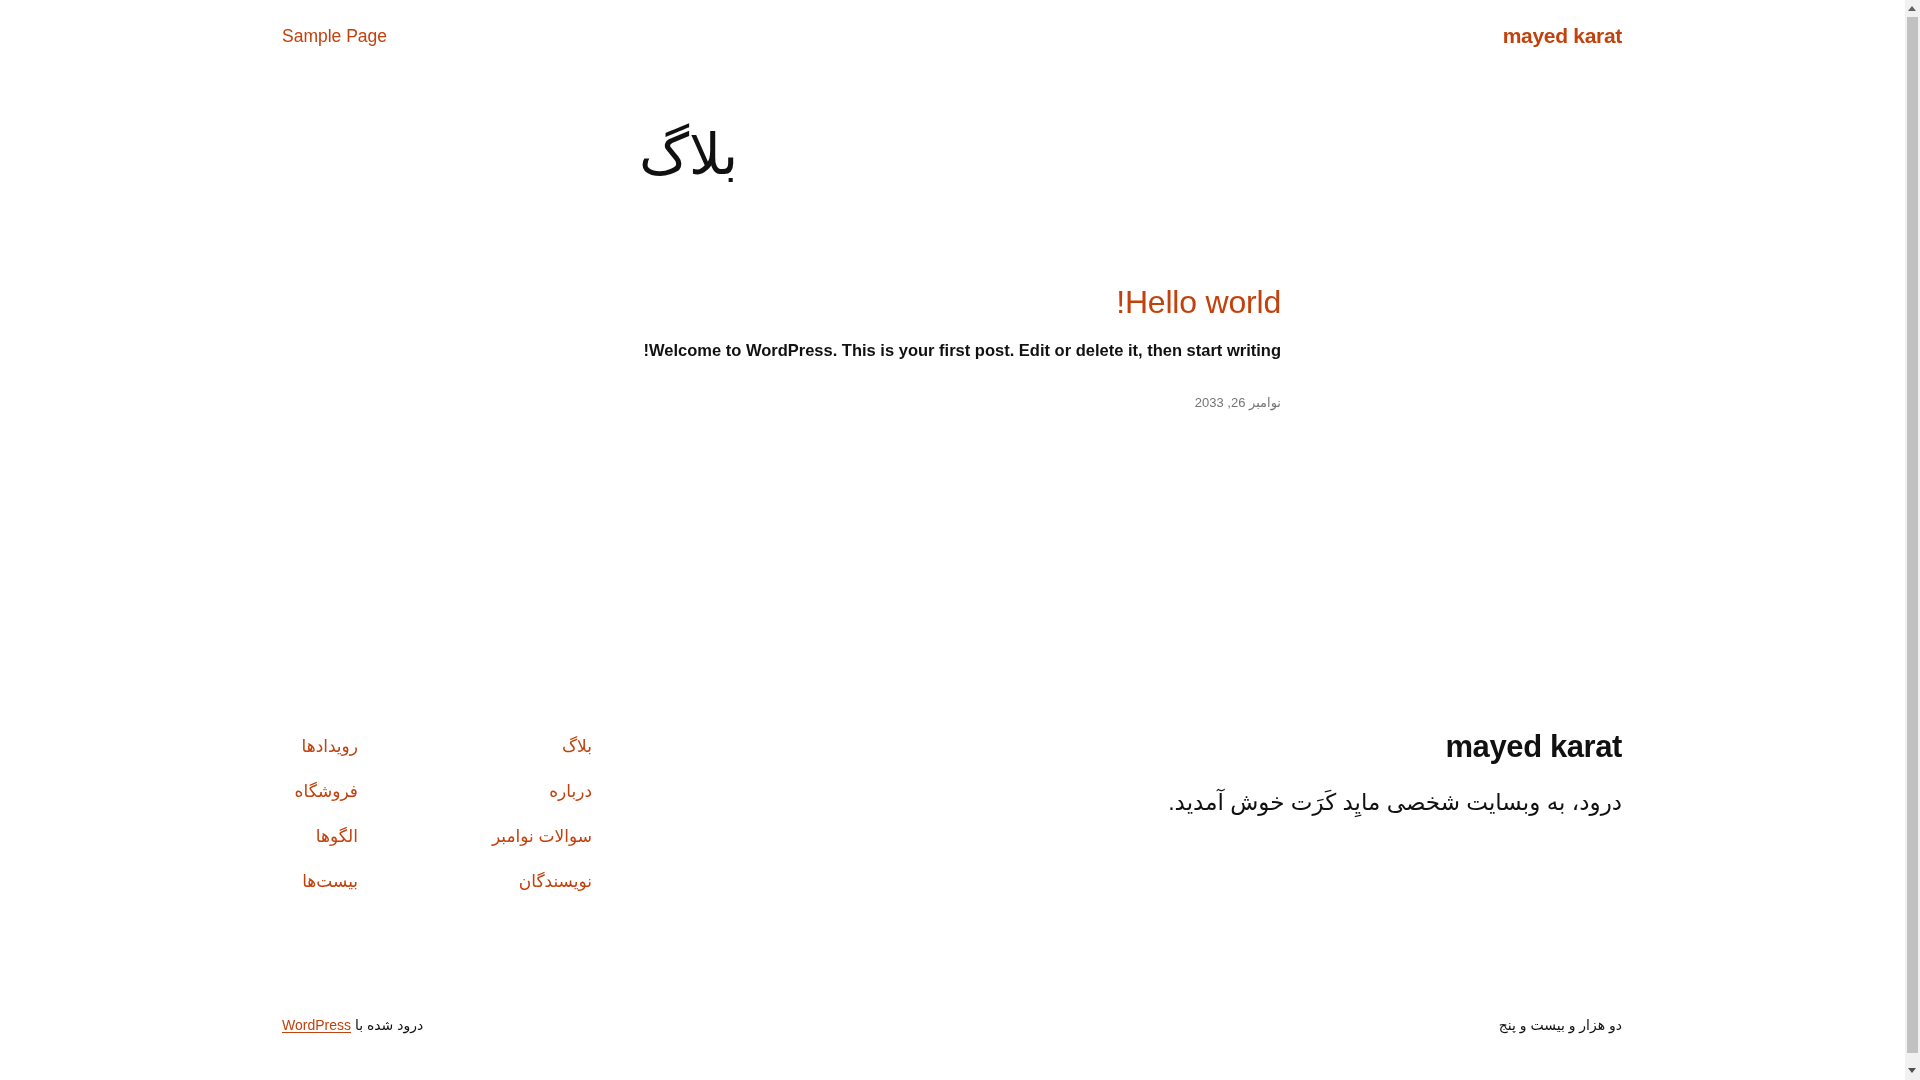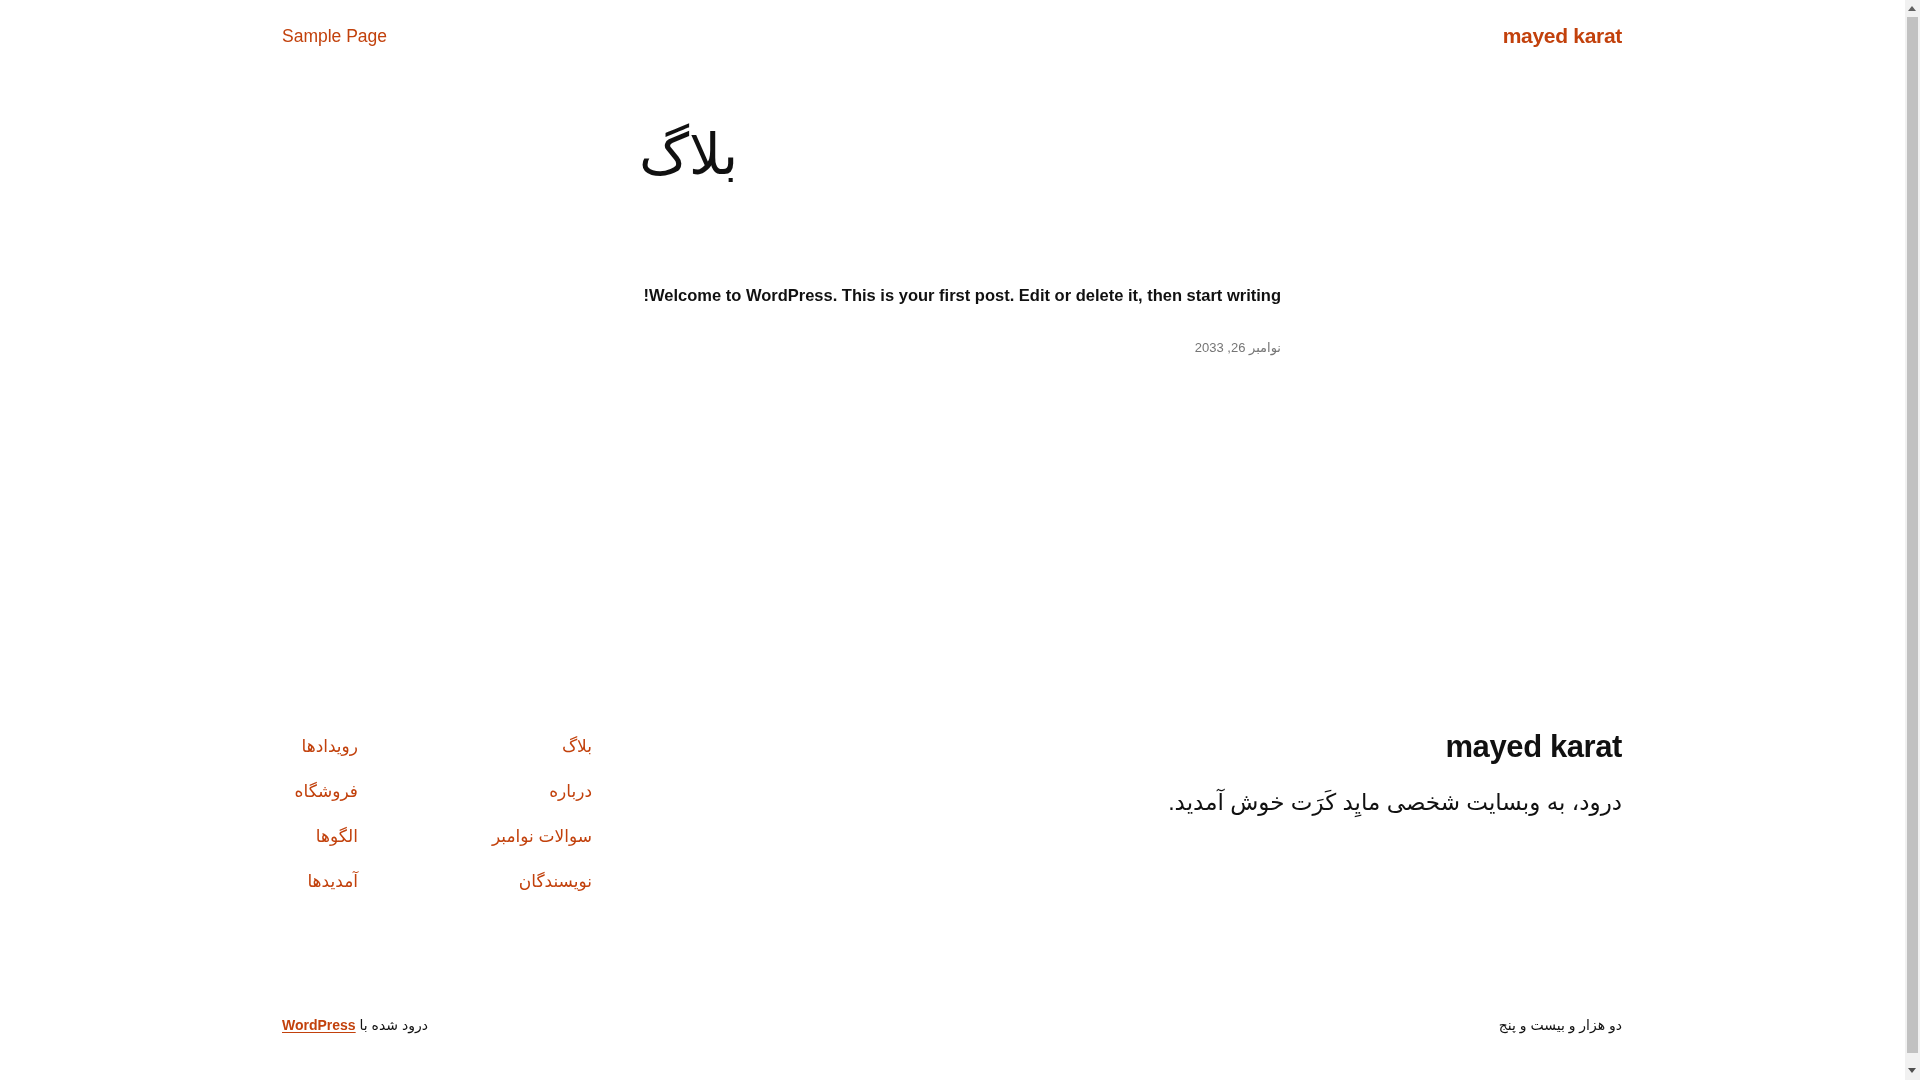--- a/index.html
+++ b/index.html
@@ -74,21 +74,21 @@
   .footer-nav li { line-height:20px; margin-bottom:25px; white-space:nowrap; }
   .footer-nav a { font-size:17px; }
 
   
   .footer-credits {
     position:absolute; top:1015px; left:282px; width:1340px;
     display:flex; justify-content:space-between; align-items:center;
     font-size:14px; line-height:20px;
   }
   .wordpress-credit { white-space:nowrap; }
-  .wordpress-credit a { text-decoration:underline; text-underline-offset:2px;font-weight:bold; }
+  .wordpress-credit a { text-decoration:underline; text-underline-offset:2px; }
 
   
   .scrollbar {
     position:absolute; top:0; right:0; width:15px; height:1080px;
     background:#f1f1f1;
   }
   .scrollbar-thumb {
     position:absolute; top:17px; left:2px; width:11px; height:1036px;
     background:#c1c1c1;
   }
@@ -109,20 +109,23 @@
     <a href="#" class="site-title">mayed karat</a>
     <nav class="header-nav">
       <a href="#">Sample Page</a>
     </nav>
   </header>
 
   <main class="main-content">
     <h1 class="page-title">بلاگ</h1>
 
     <article class="post">
+      <h2 class="post-title">
+        <a href="#">Hello world!</a>
+      </h2>
       <p class="post-excerpt">Welcome to WordPress. This is your first post. Edit or delete it, then start writing!</p>
       <div class="post-date">نوامبر 26, 2033</div>
     </article>
   </main>
 
   <footer class="site-footer">
     <div class="footer-brand">
       <h2 class="footer-site-title">mayed karat</h2>
       <p class="footer-tagline">درود، به وبسایت شخصی مایِد کَرَت خوش آمدید.</p>
     </div>
@@ -146,21 +149,21 @@
         <li>
           <a href="#">رویدادها</a>
         </li>
         <li>
           <a href="#">فروشگاه</a>
         </li>
         <li>
           <a href="#">الگوها</a>
         </li>
         <li>
-          <a href="#">آمدید‌ها</a>
+          <a href="#">بیست‌ها</a>
         </li>
       </ul>
     </nav>
   </footer>
 
   <div class="footer-credits">
     <span>دو هزار و بیست و پنج</span>
     <span class="wordpress-credit">
       <span>درود شده با</span>
       <a href="#">WordPress</a>

